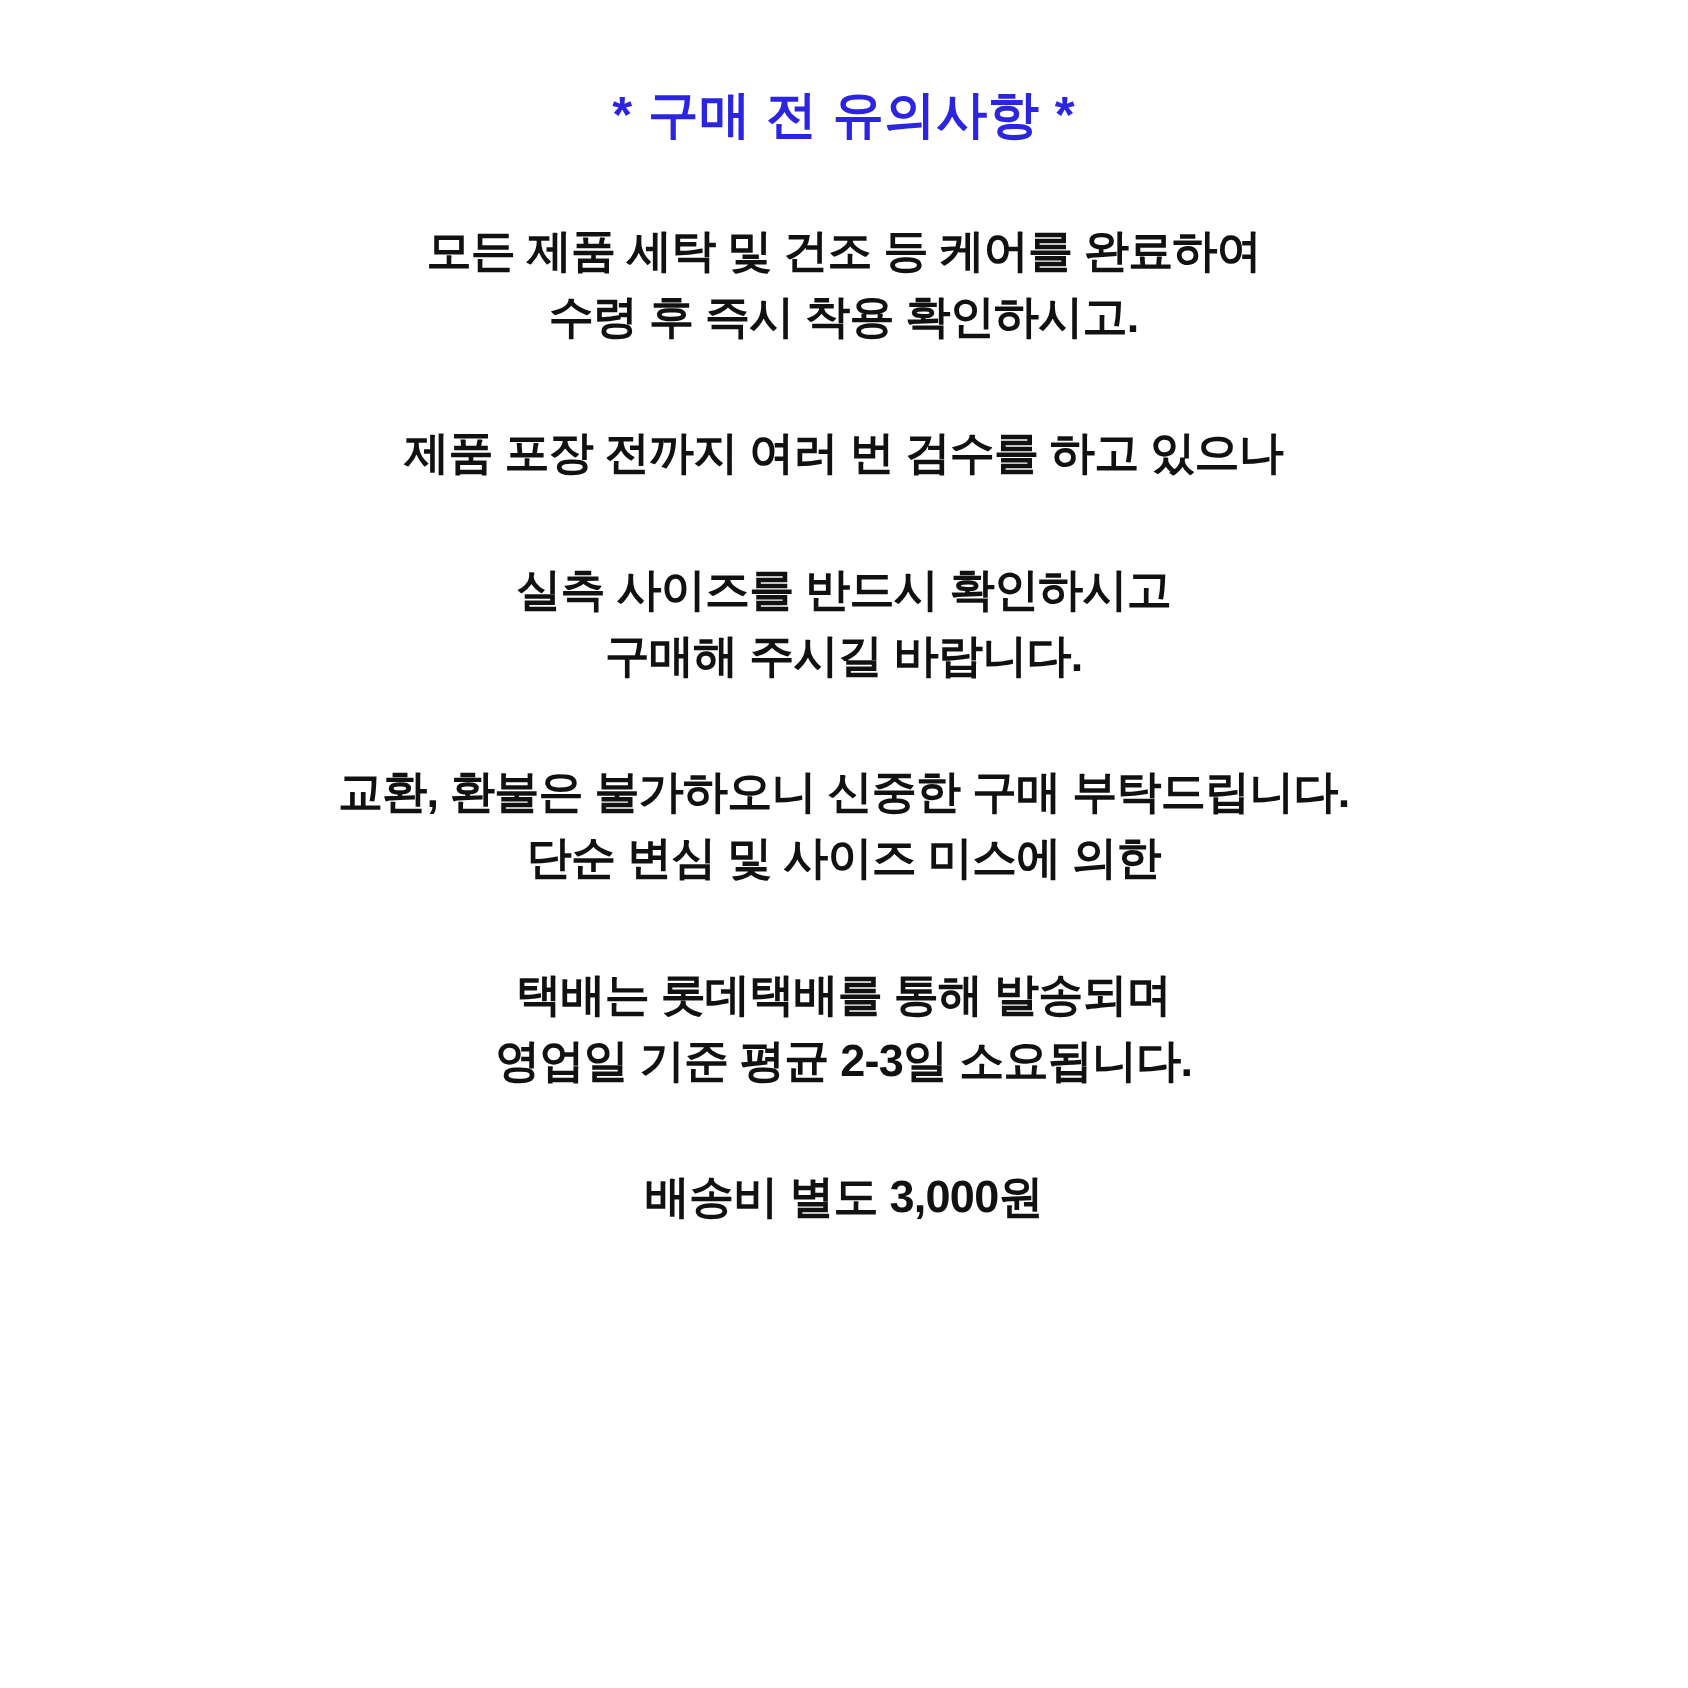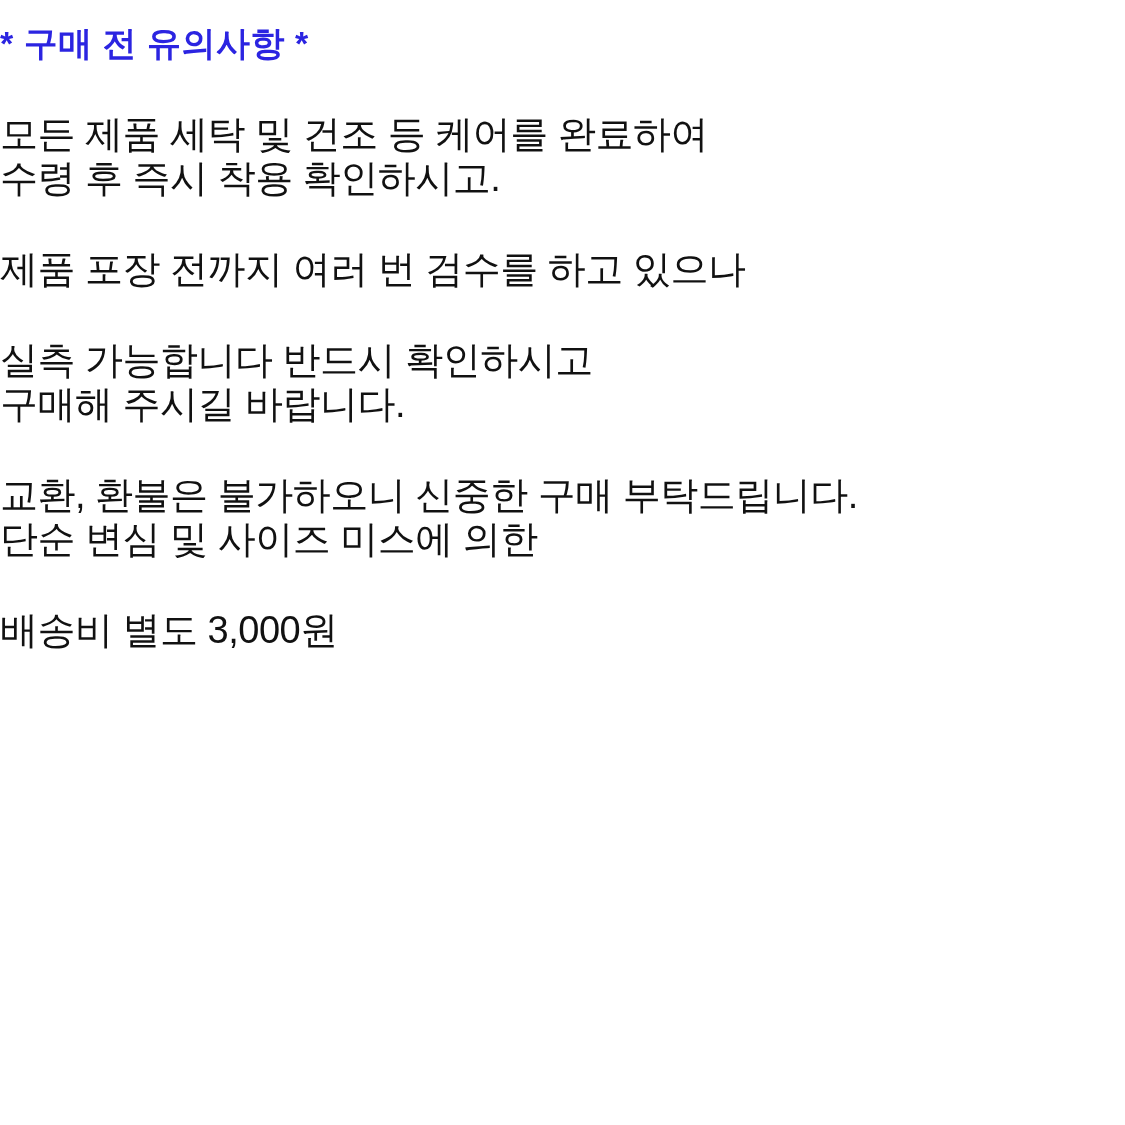--- a/index.html
+++ b/index.html
@@ -7,37 +7,37 @@
     width: 1125px;
     height: 1125px;
     background: #ffffff;
     font-family: "Liberation Sans", "DejaVu Sans", sans-serif;
     overflow: hidden;
   }
   .page {
     box-sizing: border-box;
     width: 1125px;
     height: 1125px;
-    padding-top: 21px;
-    text-align: left;
+    padding-top: 55px;
+    text-align: center;
     color: #111111;
   }
   .title {
     font-size: 34px;
     line-height: 44px;
     font-weight: 700;
     margin: 0 0 47px 0;
     color: var(--title-color, #2b24e1);
     letter-spacing: 0.5px;
   }
   .para {
     margin: 0 0 47px 0;
-    font-size: 38px;
+    font-size: 30px;
     line-height: 44px;
-    font-weight: 400;
+    font-weight: 700;
     letter-spacing: -0.5px;
   }
   .para:last-child { margin-bottom: 16px; }
   .line { white-space: nowrap; }
 </style>
 </head>
 <body style="background: rgb(255, 255, 255);">
 
 <div class="page">
 
@@ -47,27 +47,31 @@
     <div class="line">모든 제품 세탁 및 건조 등 케어를 완료하여</div>
     <div class="line">수령 후 즉시 착용 확인하시고.</div>
   </div>
 
   <div class="para">
     <div class="line">제품 포장 전까지 여러 번 검수를 하고 있으나</div>
   </div>
 
 
   <div class="para">
-    <div class="line">실측 가능합니다 반드시 확인하시고</div>
+    <div class="line">실측 사이즈를 반드시 확인하시고</div>
     <div class="line">구매해 주시길 바랍니다.</div>
   </div>
 
   <div class="para">
     <div class="line">교환, 환불은 불가하오니 신중한 구매 부탁드립니다.</div>
     <div class="line">단순 변심 및 사이즈 미스에 의한</div>
   </div>
 
+  <div class="para">
+    <div class="line">택배는 롯데택배를 통해 발송되며</div>
+    <div class="line">영업일 기준 평균 2-3일 소요됩니다.</div>
+  </div>
 
   <div class="para">
     <div class="line">배송비 별도 3,000원</div>
   </div>
 
 </div>
 
 </body></html>

